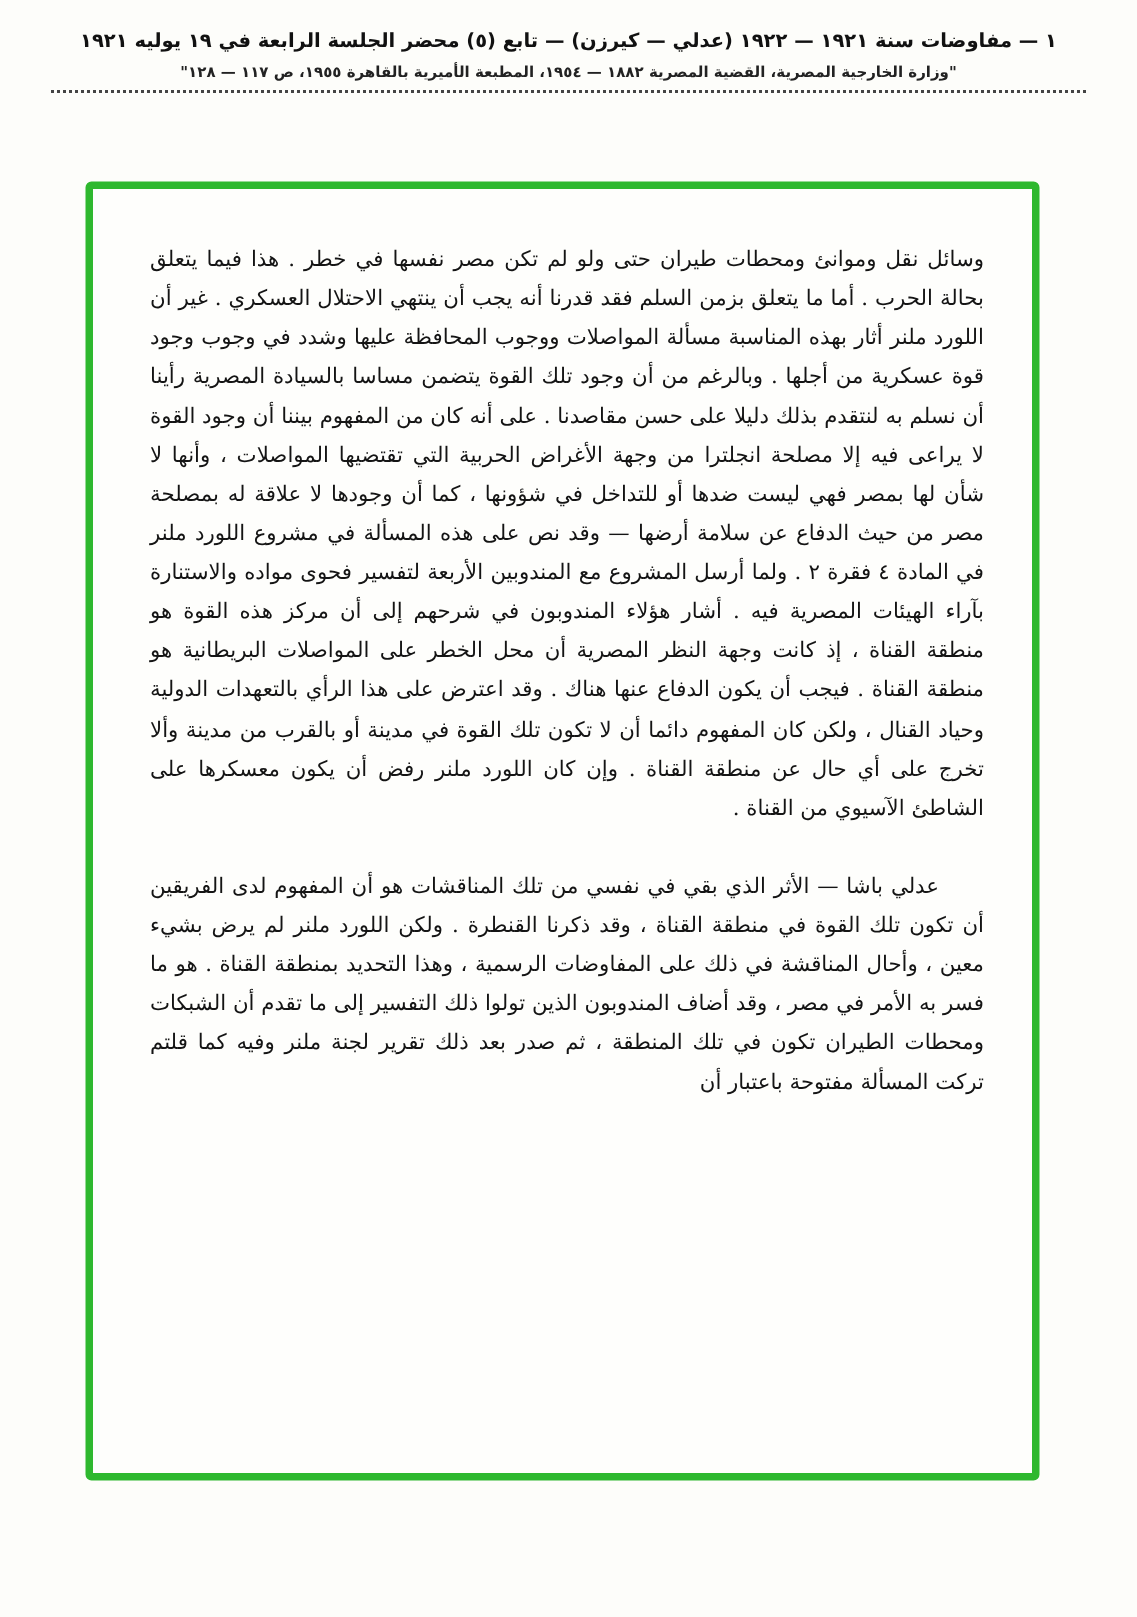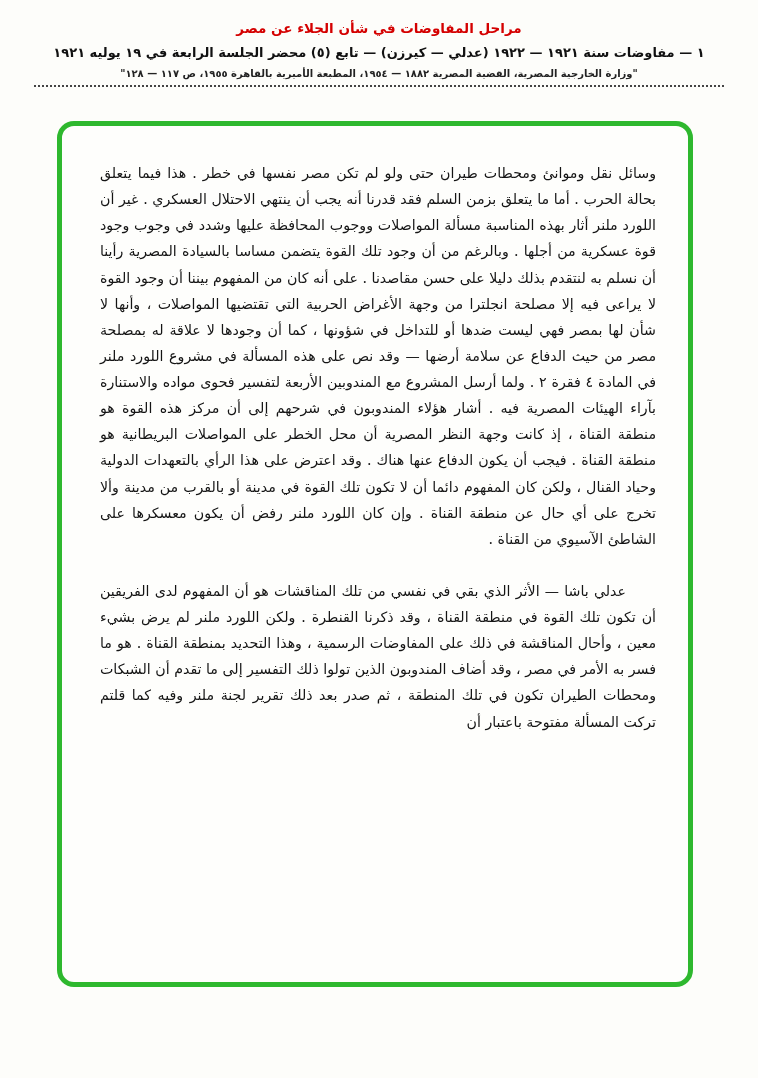--- a/index.html
+++ b/index.html
@@ -51,21 +51,21 @@
     margin: 0 auto;
     height: 0;
   }
   .doc-frame {
     position: absolute;
     left: 57px;
     top: 121px;
     width: 636px;
     height: 866px;
     border: 5px solid #2eb82e;
-    border-radius: 17px;
+    border-radius: 4px;
     background: #fefefc;
     box-sizing: border-box;
   }
   .doc-text {
     position: absolute;
     top: 34px;
     right: 32px;
     left: 38px;
     color: #141414;
     font-family: "DejaVu Serif", "DejaVu Sans", serif;
@@ -78,21 +78,20 @@
     margin: 0 0 26px 0;
   }
   .doc-text p.indent {
     text-indent: 30px;
   }
 </style>
 </head>
 <body>
 
 <div class="header">
-  <div class="header-title">مراحل المفاوضات في شأن الجلاء عن مصر</div>
   <div class="header-subtitle">١ — مفاوضات سنة ١٩٢١ — ١٩٢٢ (عدلي — كيرزن) — تابع (٥) محضر الجلسة الرابعة في ١٩ يوليه ١٩٢١</div>
   <div class="header-source">"وزارة الخارجية المصرية، القضية المصرية ١٨٨٢ — ١٩٥٤، المطبعة الأميرية بالقاهرة ١٩٥٥، ص ١١٧ — ١٢٨"</div>
   <div class="header-separator"></div>
 </div>
 
 <div class="doc-frame">
   <div class="doc-text">
     <p>وسائل نقل وموانئ ومحطات طيران حتى ولو لم تكن مصر نفسها في خطر . هذا فيما يتعلق بحالة الحرب . أما ما يتعلق بزمن السلم فقد قدرنا أنه يجب أن ينتهي الاحتلال العسكري . غير أن اللورد ملنر أثار بهذه المناسبة مسألة المواصلات ووجوب المحافظة عليها وشدد في وجوب وجود قوة عسكرية من أجلها . وبالرغم من أن وجود تلك القوة يتضمن مساسا بالسيادة المصرية رأينا أن نسلم به لنتقدم بذلك دليلا على حسن مقاصدنا . على أنه كان من المفهوم بيننا أن وجود القوة لا يراعى فيه إلا مصلحة انجلترا من وجهة الأغراض الحربية التي تقتضيها المواصلات ، وأنها لا شأن لها بمصر فهي ليست ضدها أو للتداخل في شؤونها ، كما أن وجودها لا علاقة له بمصلحة مصر من حيث الدفاع عن سلامة أرضها — وقد نص على هذه المسألة في مشروع اللورد ملنر في المادة ٤ فقرة ٢ . ولما أرسل المشروع مع المندوبين الأربعة لتفسير فحوى مواده والاستنارة بآراء الهيئات المصرية فيه . أشار هؤلاء المندوبون في شرحهم إلى أن مركز هذه القوة هو منطقة القناة ، إذ كانت وجهة النظر المصرية أن محل الخطر على المواصلات البريطانية هو منطقة القناة . فيجب أن يكون الدفاع عنها هناك . وقد اعترض على هذا الرأي بالتعهدات الدولية وحياد القنال ، ولكن كان المفهوم دائما أن لا تكون تلك القوة في مدينة أو بالقرب من مدينة وألا تخرج على أي حال عن منطقة القناة . وإن كان اللورد ملنر رفض أن يكون معسكرها على الشاطئ الآسيوي من القناة .</p>
     <p class="indent">عدلي باشا — الأثر الذي بقي في نفسي من تلك المناقشات هو أن المفهوم لدى الفريقين أن تكون تلك القوة في منطقة القناة ، وقد ذكرنا القنطرة . ولكن اللورد ملنر لم يرض بشيء معين ، وأحال المناقشة في ذلك على المفاوضات الرسمية ، وهذا التحديد بمنطقة القناة . هو ما فسر به الأمر في مصر ، وقد أضاف المندوبون الذين تولوا ذلك التفسير إلى ما تقدم أن الشبكات ومحطات الطيران تكون في تلك المنطقة ، ثم صدر بعد ذلك تقرير لجنة ملنر وفيه كما قلتم تركت المسألة مفتوحة باعتبار أن</p>
   </div>

